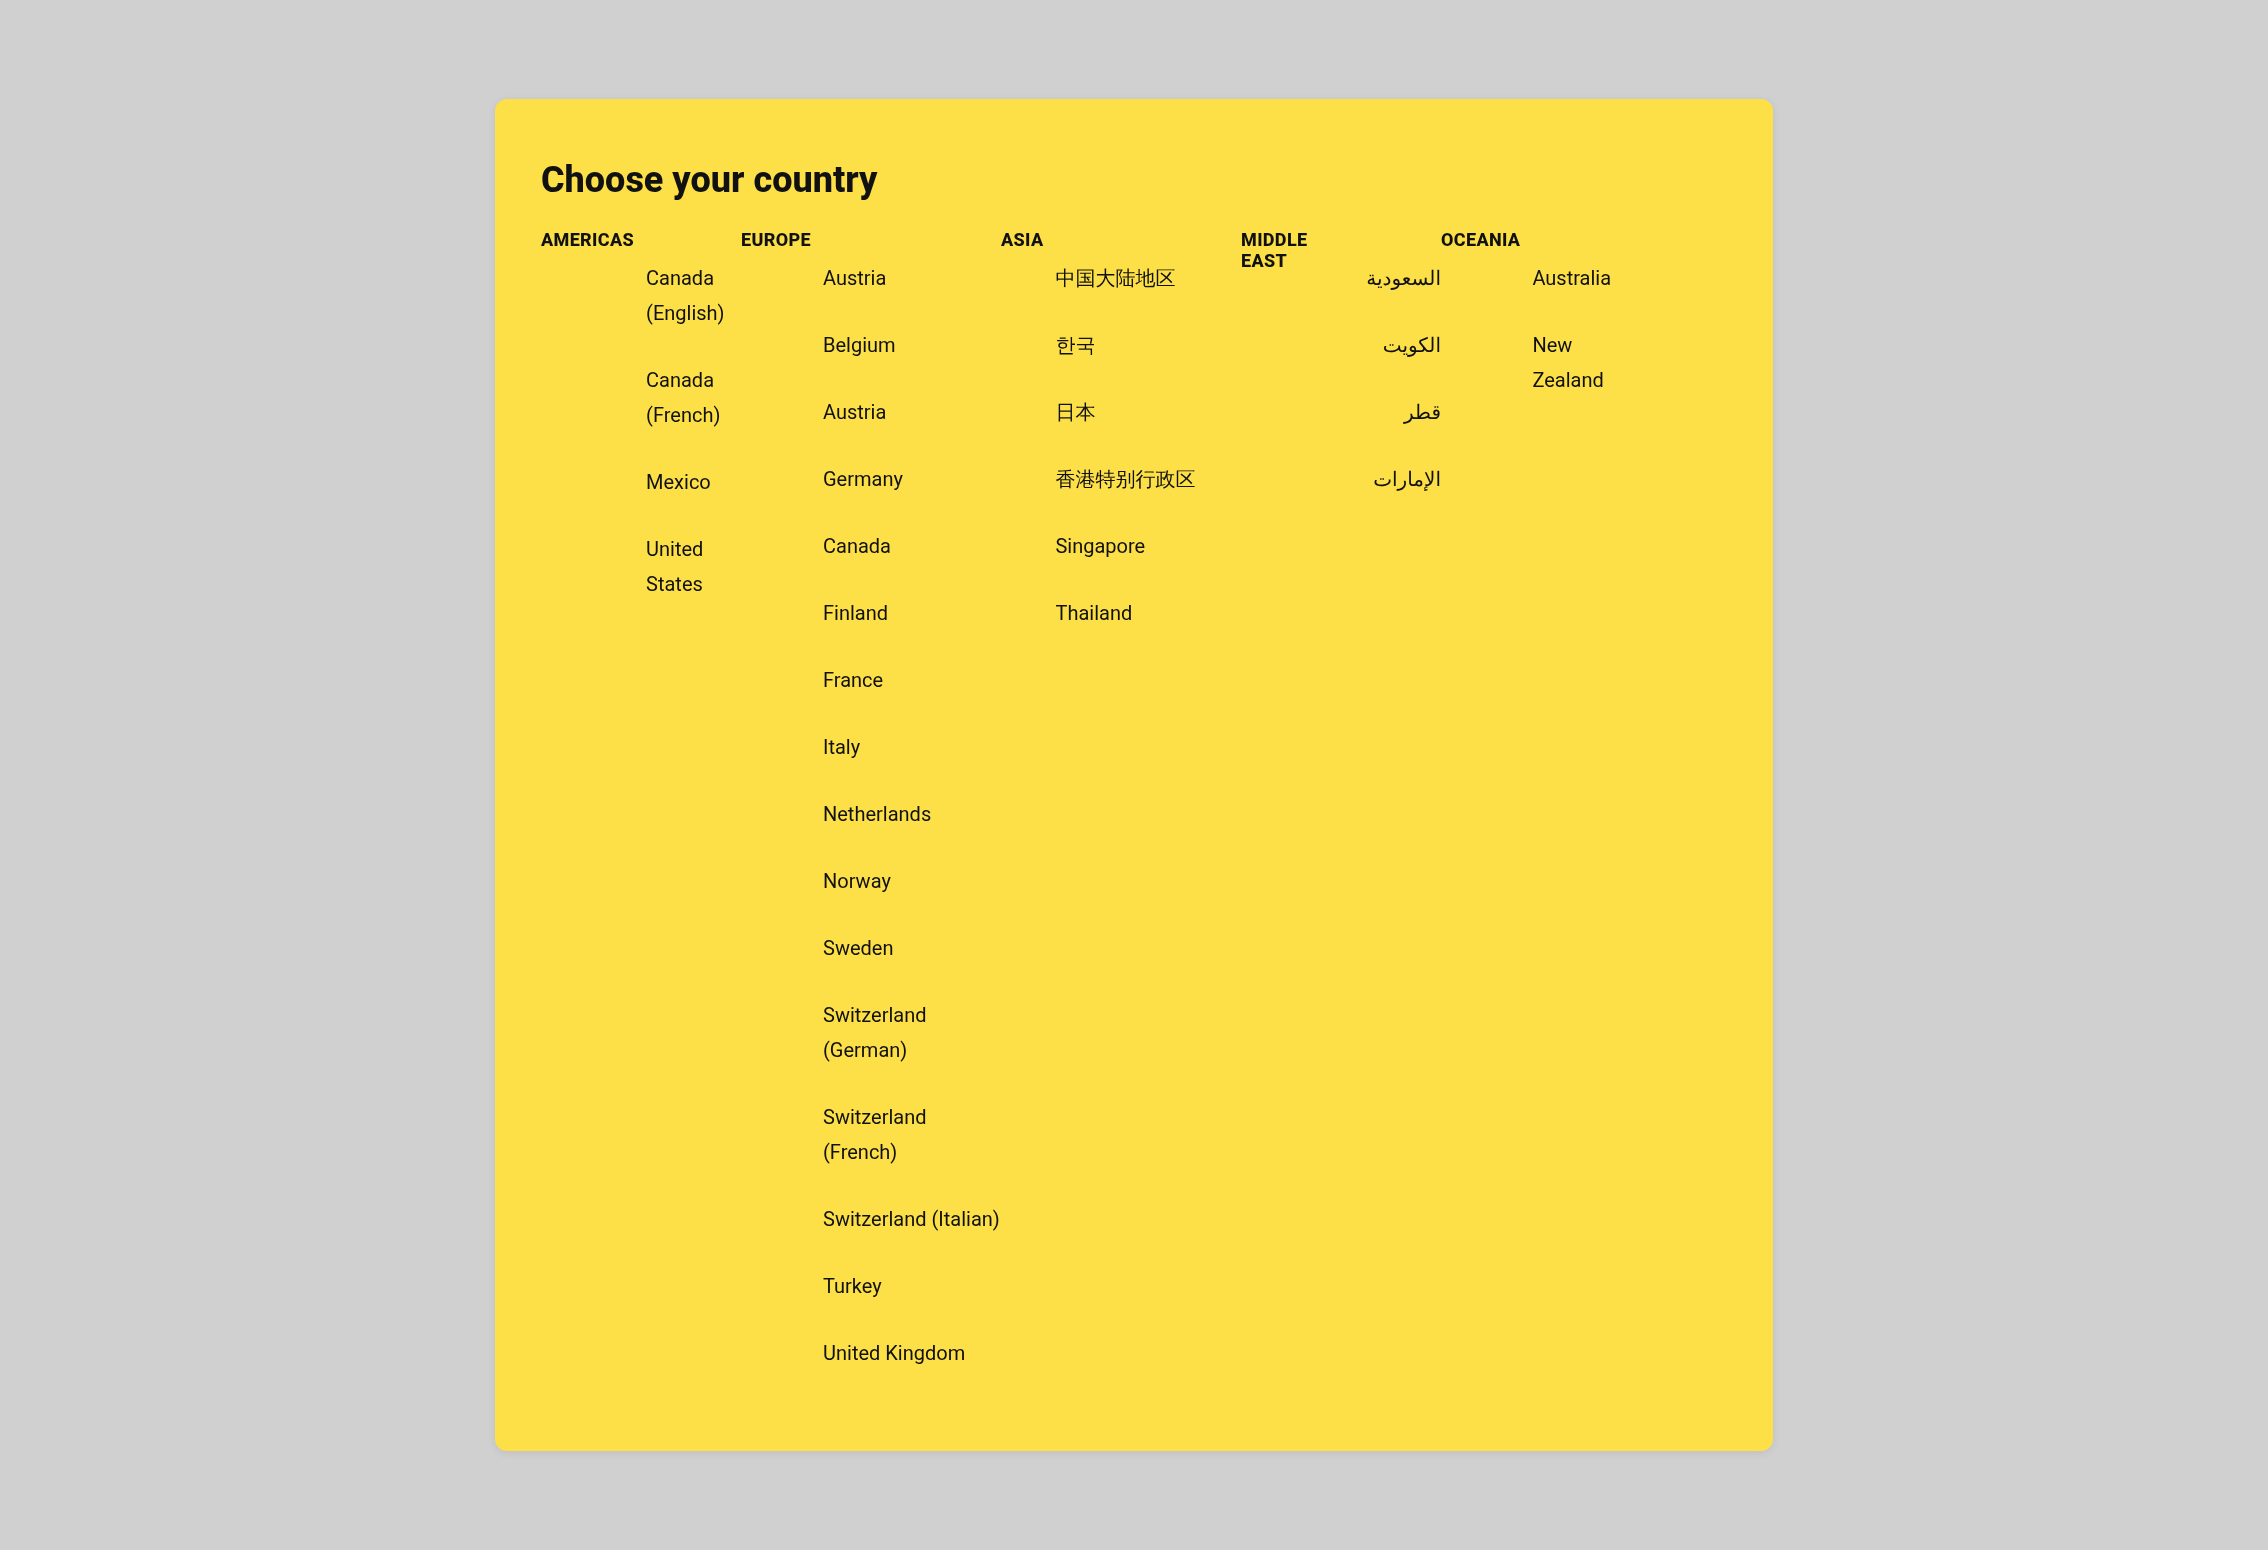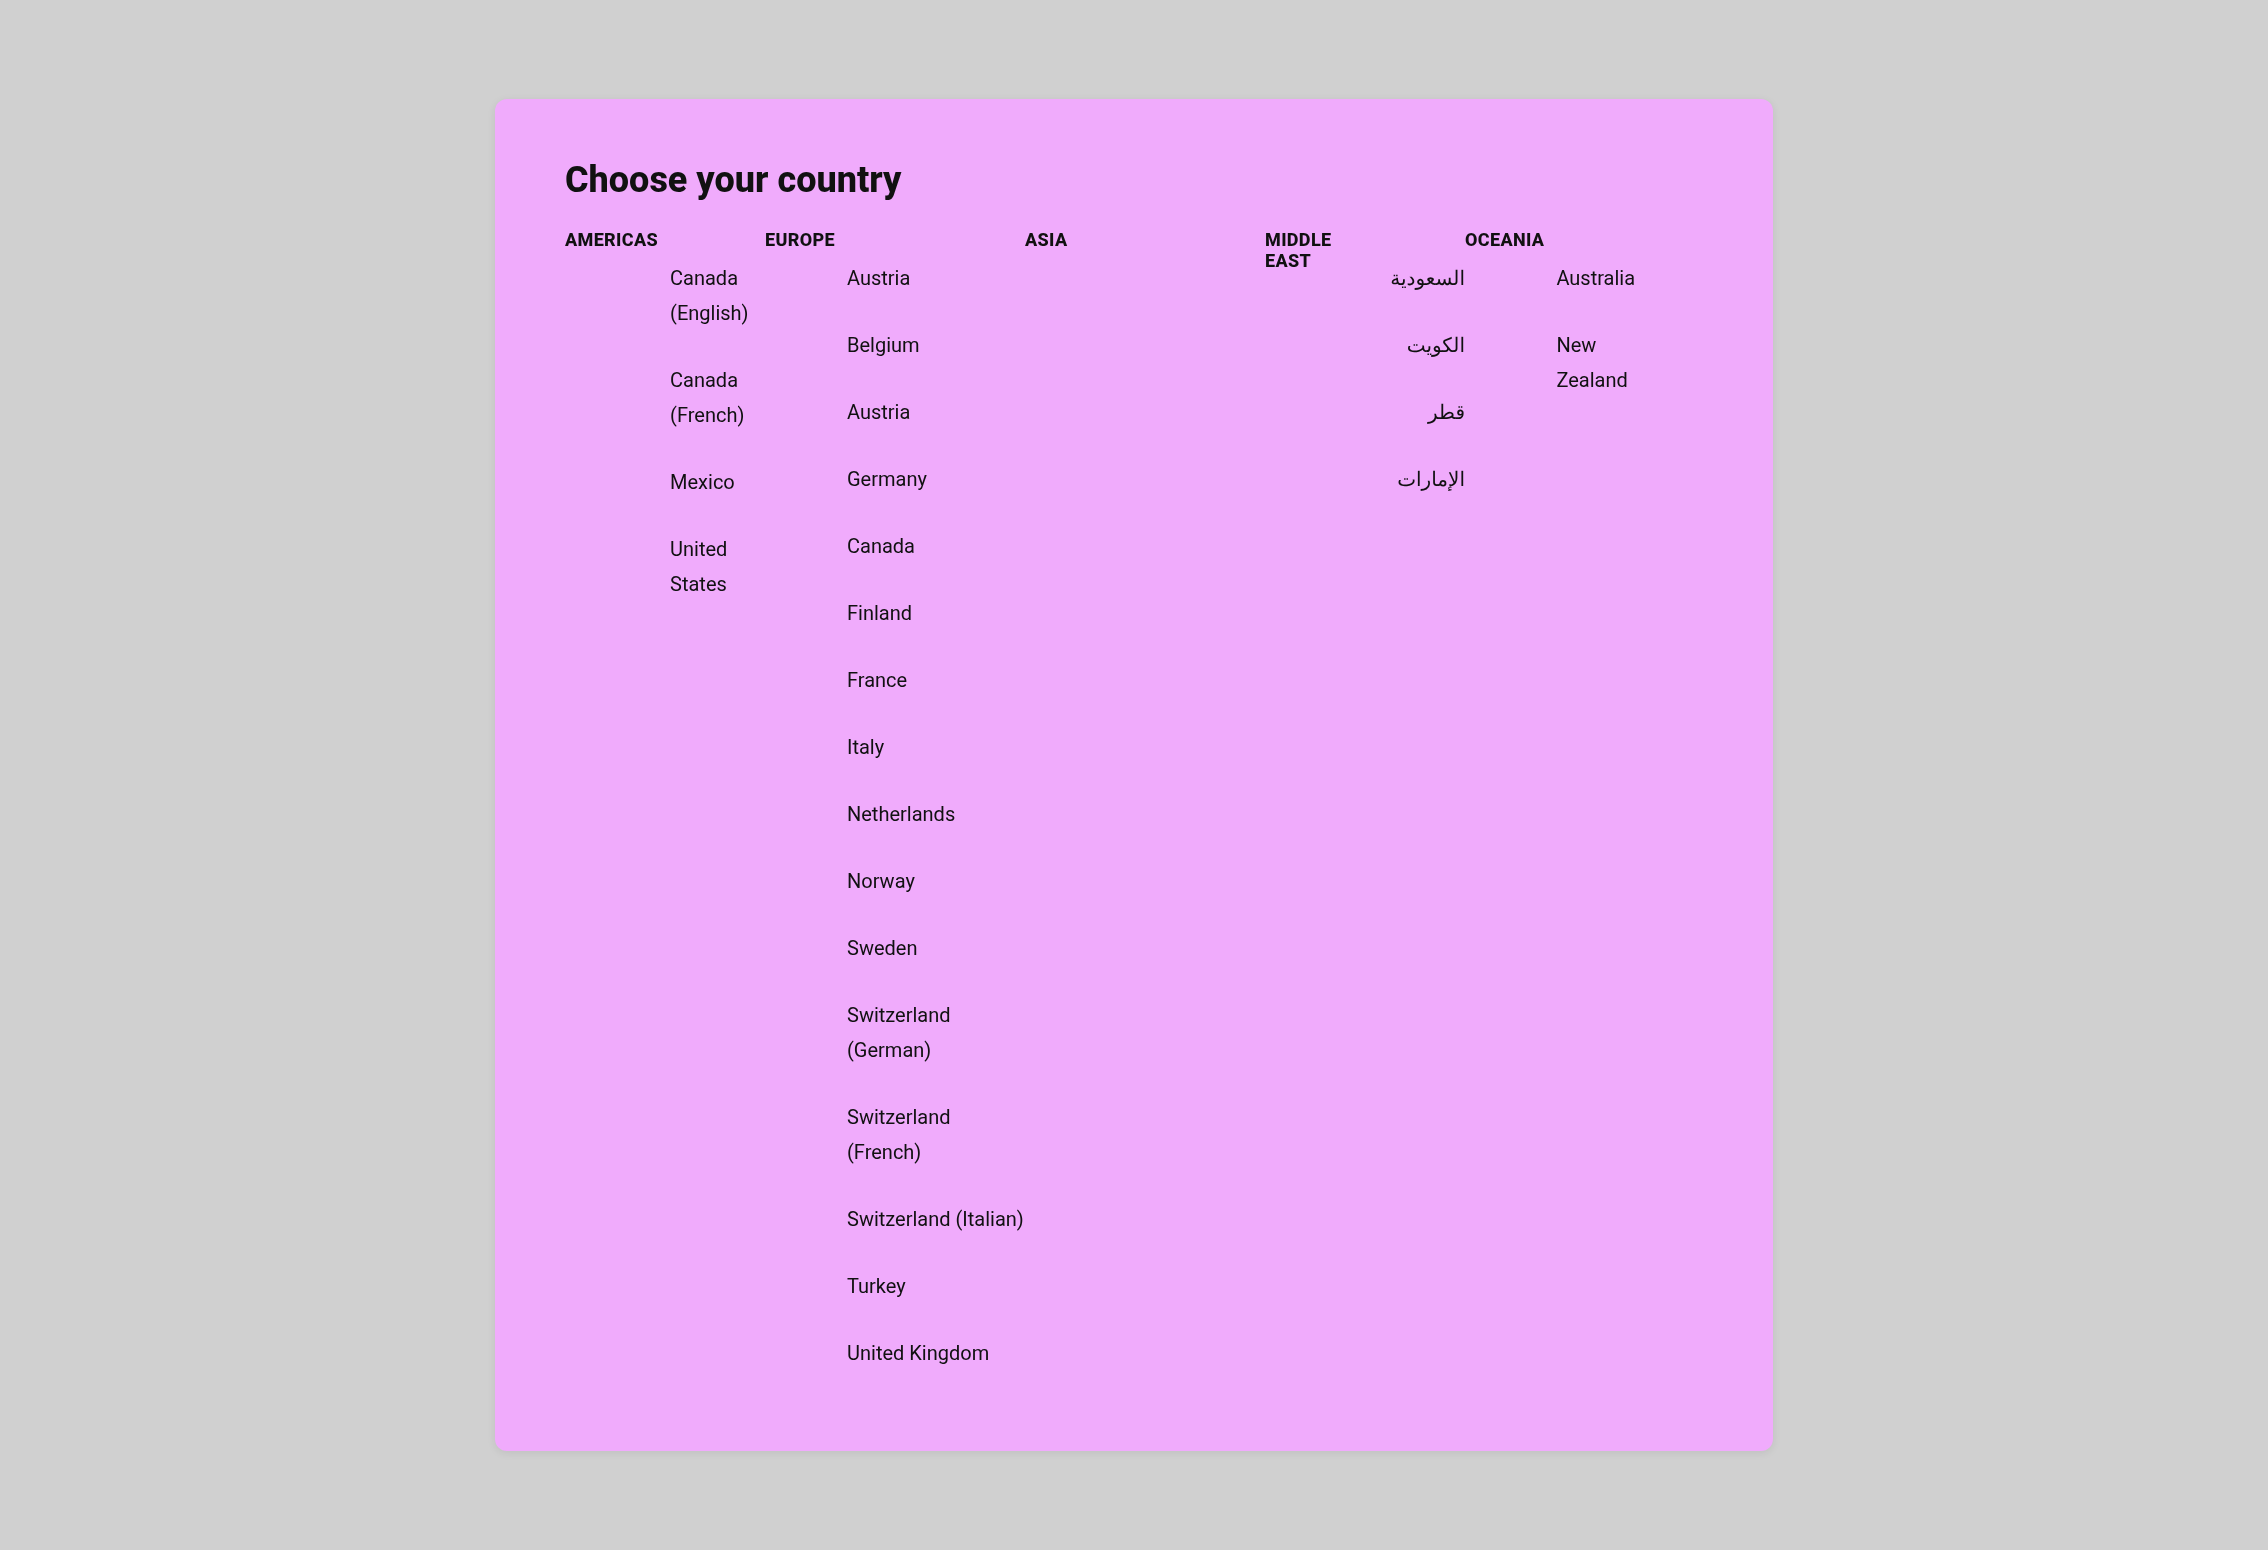--- a/index.html
+++ b/index.html
@@ -11,23 +11,23 @@
     body {
       background: #d0d0d0;
       display: flex;
       justify-content: center;
       align-items: center;
       min-height: 100vh;
       font-family: -apple-system, BlinkMacSystemFont, 'Segoe UI', Roboto, Helvetica, Arial, sans-serif;
     }
 
     .card {
-      background: #f0abfc;
+      background: #fde047;
       border-radius: 12px;
-      padding: 60px 70px 80px 70px;
+      padding: 60px 70px 80px 46px;
       width: 1278px;
       max-width: 98vw;
       box-shadow: 0 2px 8px rgba(0,0,0,0.08);
     }
 
     .page-title {
       font-size: 36px;
       font-weight: 800;
       color: #111;
       margin-bottom: 28px;
@@ -121,20 +121,28 @@
           <a href="#" class="country-item">Switzerland (German)</a>
           <a href="#" class="country-item">Switzerland (French)</a>
           <a href="#" class="country-item">Switzerland (Italian)</a>
           <a href="#" class="country-item">Turkey</a>
           <a href="#" class="country-item">United Kingdom</a>
         </div>
     </div>
 
     <div class="region-column">
       <div class="region-header">ASIA</div>
+      <div class="country-list" id="asia-list">
+          <a href="#" class="country-item">中国大陆地区</a>
+          <a href="#" class="country-item">한국</a>
+          <a href="#" class="country-item">日本</a>
+          <a href="#" class="country-item">香港特别行政区</a>
+          <a href="#" class="country-item">Singapore</a>
+          <a href="#" class="country-item">Thailand</a>
+        </div>
     </div>
 
     <div class="region-column middle-east-col">
       <div class="region-header">MIDDLE EAST</div>
       <div class="country-list" id="middle-east-list">
           <a href="#" class="country-item">السعودية</a>
           <a href="#" class="country-item">الكويت</a>
           <a href="#" class="country-item">قطر</a>
           <a href="#" class="country-item">الإمارات</a>
         </div>

